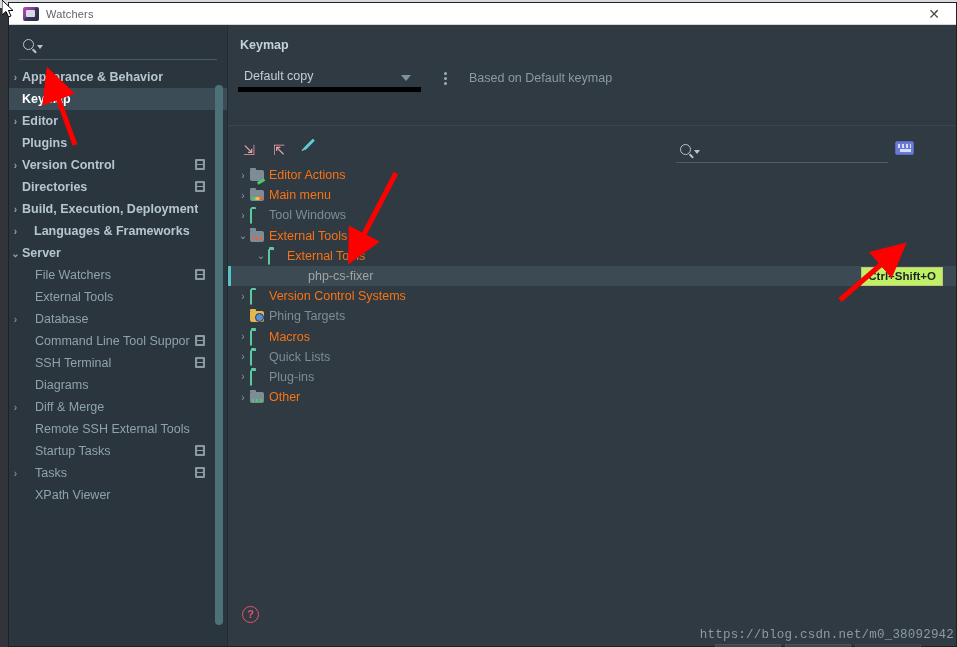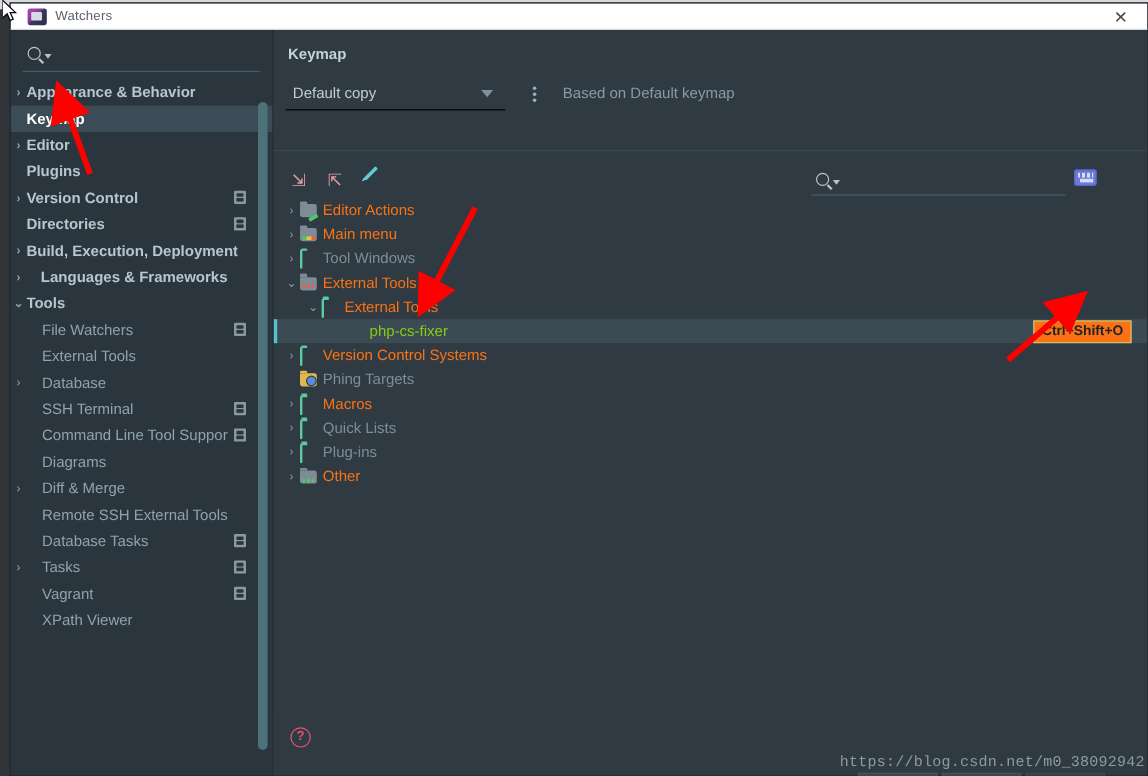--- a/index.html
+++ b/index.html
@@ -130,21 +130,21 @@
     font-size: 12.5px; font-weight: bold; color: #c5d2d9;
   }
 
   
   #keymap-row {
     position: absolute; left: 10px; top: 37px; right: 10px; height: 32px;
     display: flex; align-items: center;
   }
   #keymap-select {
     width: 183px; height: 28px;
-    border-bottom: 1px solid #000000;
+    border-bottom: 5px solid #000000;
     display: flex; align-items: center; position: relative;
   }
   #keymap-select .val { font-size: 12.5px; color: #c2ced5; padding-left: 6px; }
   #keymap-select .caret {
     position: absolute; right: 10px; top: 11px;
     width: 0; height: 0;
     border-left: 5px solid transparent; border-right: 5px solid transparent;
     border-top: 6px solid #7e929c;
   }
   #keymap-more {
@@ -207,27 +207,27 @@
     height: 20.2px; display: flex; align-items: center;
     font-size: 12.5px; white-space: nowrap; position: relative;
   }
   .tnode .tw { width: 14px; flex: 0 0 14px; text-align: center; color: #8d9ba4; font-size: 10px; }
   .tnode .tlabel { margin-left: 5px; }
   .tnode.blue  .tlabel { color: #f97316; }
   .tnode.gray  .tlabel { color: #7d8d96; }
   .tnode.sel {
     background: #3b4a53; color: #eef3f6;
   }
-  .tnode.sel .tlabel { color: #84cc16; }
+  .tnode.sel .tlabel { color: #a3a3a3; }
   .tnode.sel::before {
     content:''; position:absolute; left:0; top:0; bottom:0; width:3px; background:#55c4c9;
   }
   .tnode .shortcut {
     position: absolute; right: 13px; top: 1px;
-    background: #f97316; border: 1px solid #c3c37a;
+    background: #bef264; border: 1px solid #c3c37a;
     color: #1c2226; font-size: 11.5px; font-weight: bold;
     padding: 1px 6px 2px 6px; line-height: 14px;
   }
 
   
   .fi { width: 14px; height: 12px; flex: 0 0 14px; position: relative; }
   .fi-outline {
     border: 1.6px solid #5cc9a0; border-radius: 2px;
     width: 13px; height: 10px; margin-top: 1px;
   }
@@ -374,70 +374,65 @@
           <div class="side-item bold">
             <span class="arrow">›</span>
             <span class="lbl" style="margin-left: 0px;">Build, Execution, Deployment</span>
           </div>
           <div class="side-item bold">
             <span class="arrow">›</span>
             <span class="lbl" style="margin-left: 12px;">Languages &amp; Frameworks</span>
           </div>
           <div class="side-item bold">
             <span class="arrow">⌄</span>
-            <span class="lbl" style="margin-left: 0px;">Tools</span>
+            <span class="lbl" style="margin-left: 0px;">Server</span>
           </div>
           <div class="side-item">
             <span class="arrow"></span>
             <span class="lbl" style="margin-left: 13px;">File Watchers</span>
             <span class="pbadge"></span>
           </div>
           <div class="side-item">
             <span class="arrow"></span>
             <span class="lbl" style="margin-left: 13px;">External Tools</span>
           </div>
           <div class="side-item">
             <span class="arrow">›</span>
             <span class="lbl" style="margin-left: 13px;">Database</span>
           </div>
           <div class="side-item">
             <span class="arrow"></span>
+            <span class="lbl" style="margin-left: 13px;">Command Line Tool Suppor</span>
+            <span class="pbadge"></span>
+          </div>
+          <div class="side-item">
+            <span class="arrow"></span>
             <span class="lbl" style="margin-left: 13px;">SSH Terminal</span>
             <span class="pbadge"></span>
           </div>
           <div class="side-item">
             <span class="arrow"></span>
-            <span class="lbl" style="margin-left: 13px;">Command Line Tool Suppor</span>
+            <span class="lbl" style="margin-left: 13px;">Diagrams</span>
+          </div>
+          <div class="side-item">
+            <span class="arrow">›</span>
+            <span class="lbl" style="margin-left: 13px;">Diff &amp; Merge</span>
+          </div>
+          <div class="side-item">
+            <span class="arrow"></span>
+            <span class="lbl" style="margin-left: 13px;">Remote SSH External Tools</span>
+          </div>
+          <div class="side-item">
+            <span class="arrow"></span>
+            <span class="lbl" style="margin-left: 13px;">Startup Tasks</span>
             <span class="pbadge"></span>
           </div>
           <div class="side-item">
-            <span class="arrow"></span>
-            <span class="lbl" style="margin-left: 13px;">Diagrams</span>
-          </div>
-          <div class="side-item">
-            <span class="arrow">›</span>
-            <span class="lbl" style="margin-left: 13px;">Diff &amp; Merge</span>
-          </div>
-          <div class="side-item">
-            <span class="arrow"></span>
-            <span class="lbl" style="margin-left: 13px;">Remote SSH External Tools</span>
-          </div>
-          <div class="side-item">
-            <span class="arrow"></span>
-            <span class="lbl" style="margin-left: 13px;">Database Tasks</span>
-            <span class="pbadge"></span>
-          </div>
-          <div class="side-item">
             <span class="arrow">›</span>
             <span class="lbl" style="margin-left: 13px;">Tasks</span>
-            <span class="pbadge"></span>
-          </div>
-          <div class="side-item">
-            <span class="arrow"></span>
-            <span class="lbl" style="margin-left: 13px;">Vagrant</span>
             <span class="pbadge"></span>
           </div>
           <div class="side-item">
             <span class="arrow"></span>
             <span class="lbl" style="margin-left: 13px;">XPath Viewer</span>
           </div>
         </div>
       <div id="side-scroll"></div>
     </div>
 

